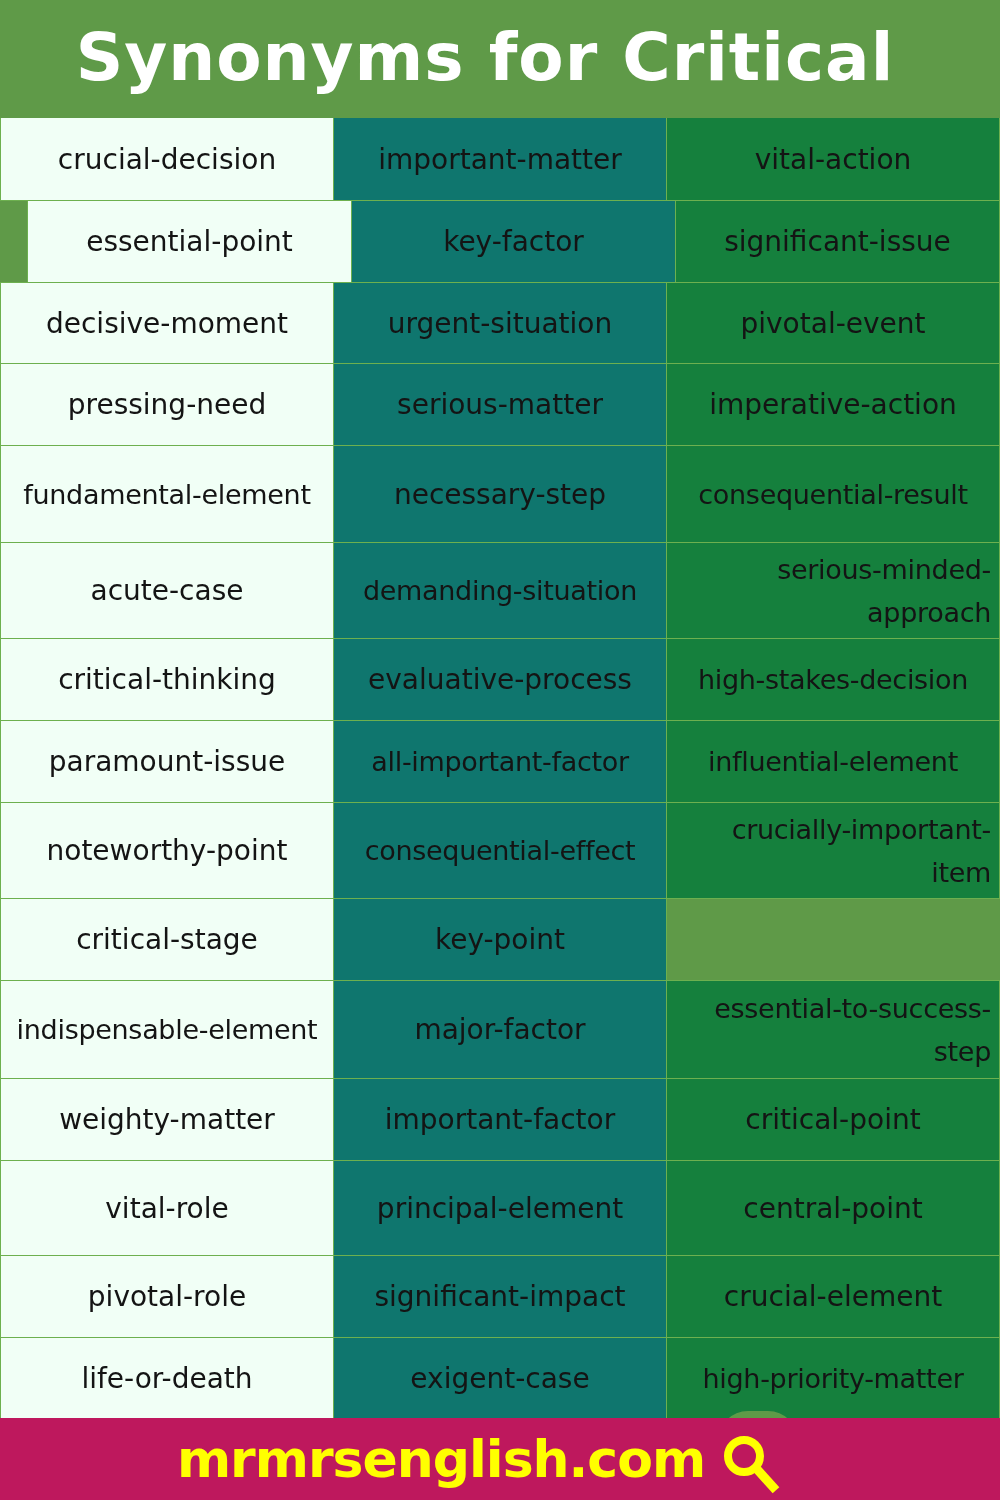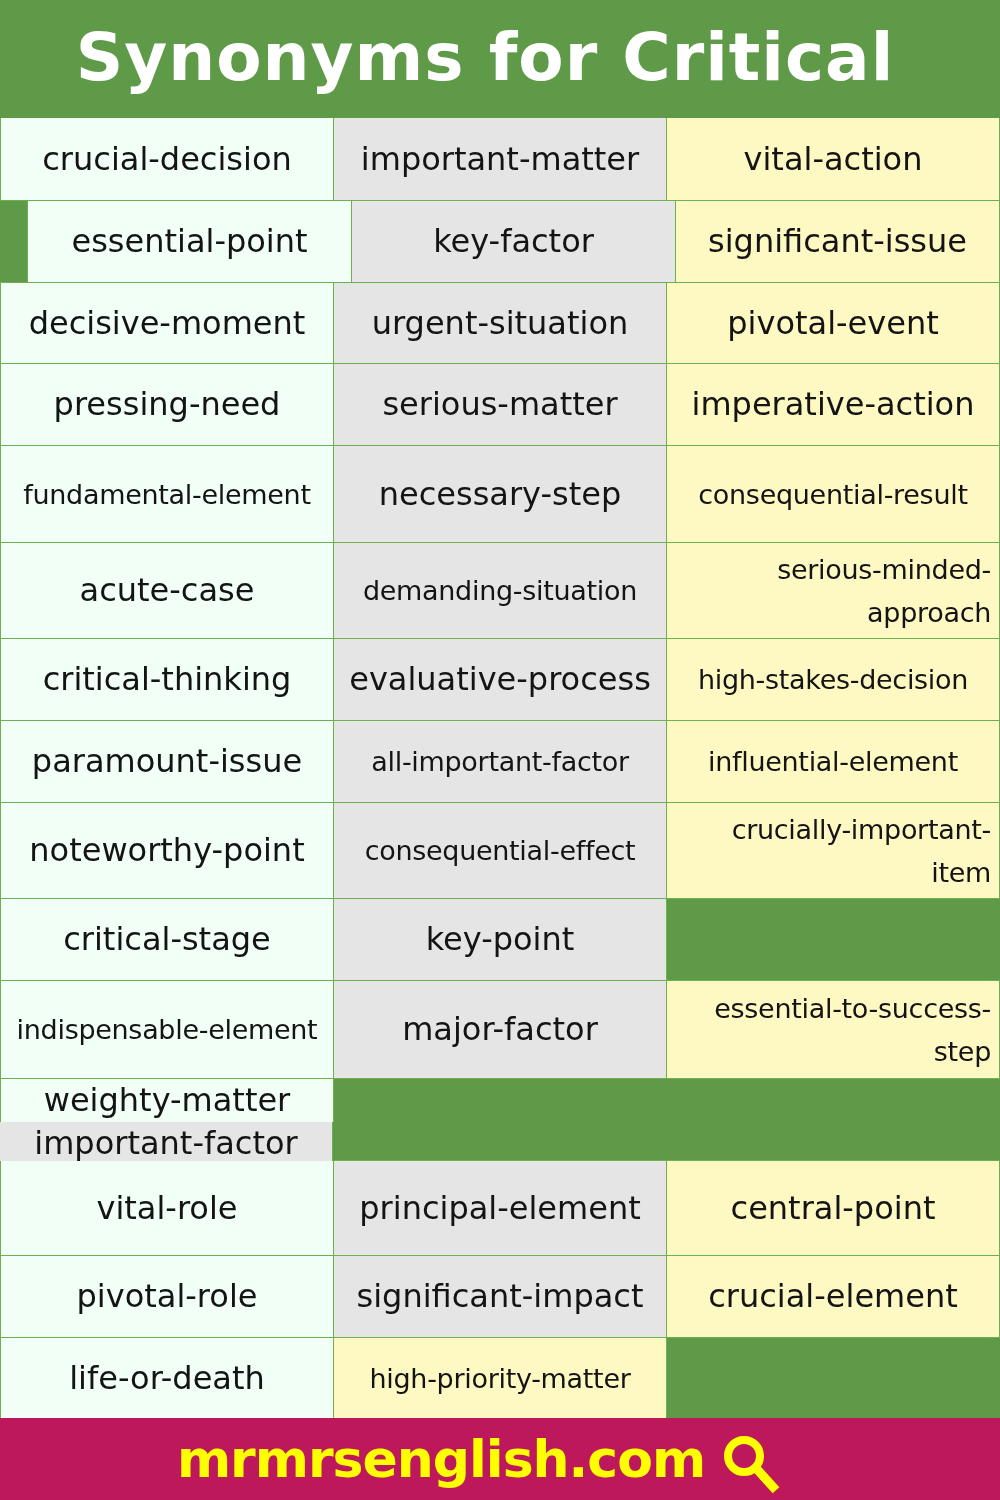--- a/index.html
+++ b/index.html
@@ -31,27 +31,27 @@
       border-top: 1.5px solid #6db04f;
       box-sizing: border-box;
     }
     .row:first-child { border-top: none; }
     .cell {
       box-sizing: border-box;
       display: flex; align-items: center; justify-content: center;
       text-align: center;
       color: #141414;
       font-family: "DejaVu Sans", sans-serif;
-      font-size: 32px;
+      font-size: 28px;
       line-height: 43px;
       padding: 0 8px;
     }
     .cell.c0 { width: 334px; background: #f1fff6; border-left: 1.5px solid #6db04f; border-right: 1.5px solid #6db04f; }
-    .cell.c1 { width: 333px; background: #e5e5e5; border-right: 1.5px solid #6db04f; }
-    .cell.c2 { width: 333px; background: #fef9c3; border-right: 1.5px solid #6db04f; }
+    .cell.c1 { width: 333px; background: #0f766e; border-right: 1.5px solid #6db04f; }
+    .cell.c2 { width: 333px; background: #15803d; border-right: 1.5px solid #6db04f; }
     .cell.tight { font-size: 27px; letter-spacing: -0.3px; text-align: right; }
     .footer {
       position: absolute; left: 0; top: 1418px; width: 1000px; height: 82px;
       background: #be185d;
       display: flex; align-items: center; justify-content: center;
     }
     .footer-bump {
       position: absolute; left: 718px; top: 1411px; width: 80px; height: 30px;
       background: #5f9a48; border-radius: 40px 40px 0 0;
     }
@@ -122,37 +122,38 @@
     </div>
     <div class="row" style="height: 82px;">
       <div class="cell c0">critical-stage</div>
       <div class="cell c1">key-point</div>
     </div>
     <div class="row" style="height: 98px;">
       <div class="cell c0 tight">indispensable-element</div>
       <div class="cell c1">major-factor</div>
       <div class="cell c2 tight">essential-to-success-step</div>
     </div>
-    <div class="row" style="height: 82px; flex-direction: column;">
+    <div class="row" style="height: 82px;">
       <div class="cell c0">weighty-matter</div>
       <div class="cell c1">important-factor</div>
       <div class="cell c2">critical-point</div>
     </div>
     <div class="row" style="height: 95px;">
       <div class="cell c0">vital-role</div>
       <div class="cell c1">principal-element</div>
       <div class="cell c2">central-point</div>
     </div>
     <div class="row" style="height: 82px;">
       <div class="cell c0">pivotal-role</div>
       <div class="cell c1">significant-impact</div>
       <div class="cell c2">crucial-element</div>
     </div>
     <div class="row" style="height: 81px;">
       <div class="cell c0">life-or-death</div>
+      <div class="cell c1">exigent-case</div>
       <div class="cell c2 tight">high-priority-matter</div>
     </div>
   </div>
 
 <div class="footer-bump"></div>
 <div class="footer">
   <span class="site">mrmrsenglish.com</span>
   <span class="search-icon">
     <svg width="64" height="64" viewBox="0 0 64 64">
       <circle cx="25" cy="25" r="16" fill="none" stroke="#ffff00" stroke-width="8"></circle>

